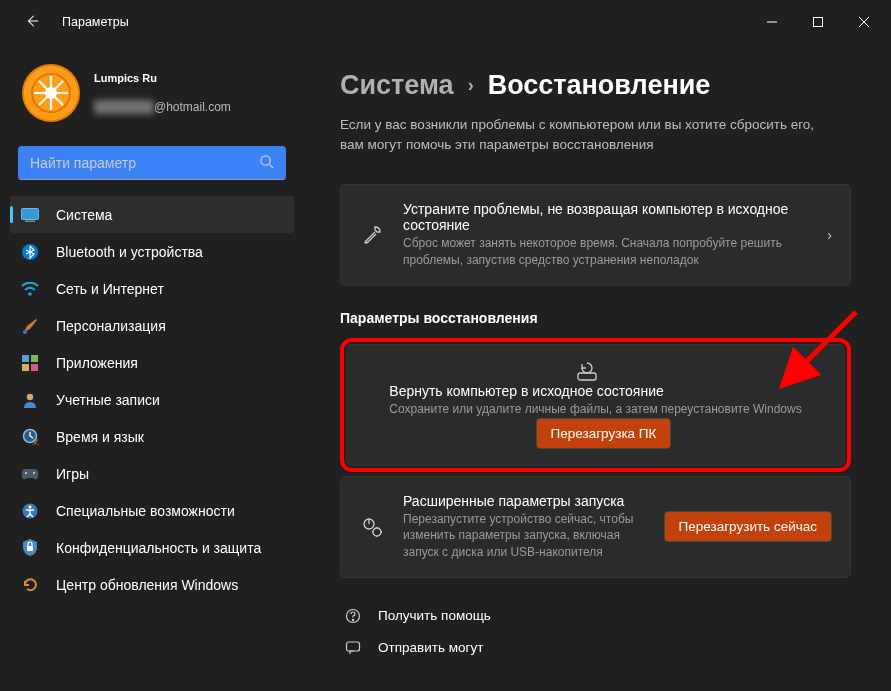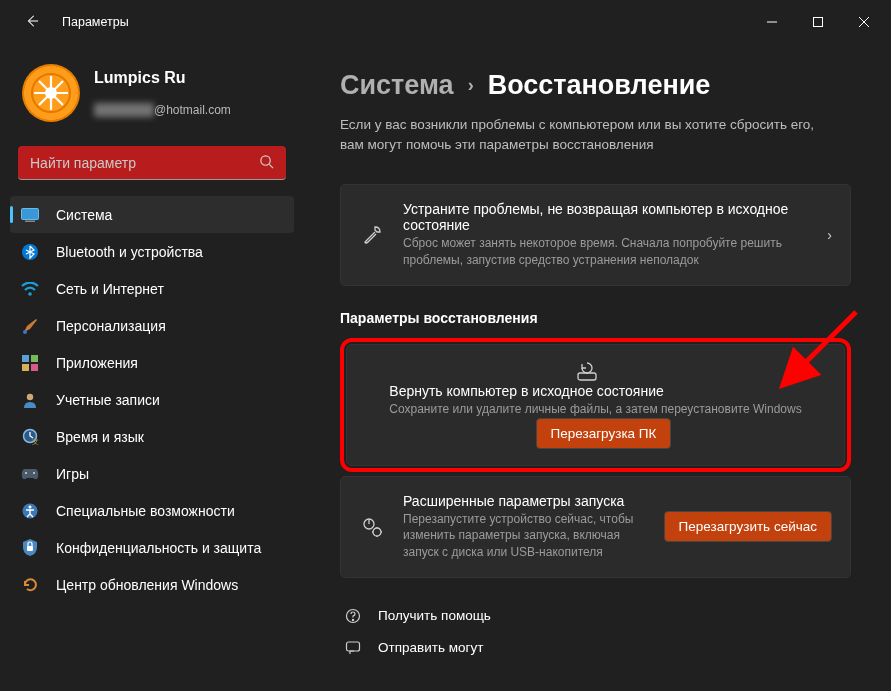--- a/index.html
+++ b/index.html
@@ -41,28 +41,28 @@
     background: radial-gradient(circle at center, #ff9c1a 0%, #ff9c1a 65%, #e87e00 66%, #e87e00 100%);
     display: flex; align-items: center; justify-content: center; position: relative; overflow: hidden;
   }
   .avatar::before {
     content:""; position:absolute; width: 44px; height: 44px; border-radius:50%;
     background: #ff9c1a;
     box-shadow: inset 0 0 0 4px #ff9c1a;
   }
   .avatar svg { position: relative; z-index: 1; }
   .profile-info { margin-left: 14px; }
-  .profile-name { font-size: 16px; font-weight: 600; }
+  .profile-name { font-size: 11px; font-weight: 600; }
   .profile-email { font-size: 12px; color: #b8b8b8; margin-top: 16px; }
   .profile-email .blur { filter: blur(3px); background: #737373; color: transparent; border-radius: 2px; padding: 0 18px; }
 
   
   .search {
     margin: 0 14px 16px 14px;
-    background: #b91c1c;
+    background: #3b82f6;
     border-radius: 4px;
     border-bottom: 1.5px solid #9a9a9a;
     display: flex; align-items: center;
     height: 34px;
     padding: 0 12px;
   }
   .search input {
     flex: 1; background: transparent; border: none; outline: none; color: #fff;
     font-size: 14px;
   }

